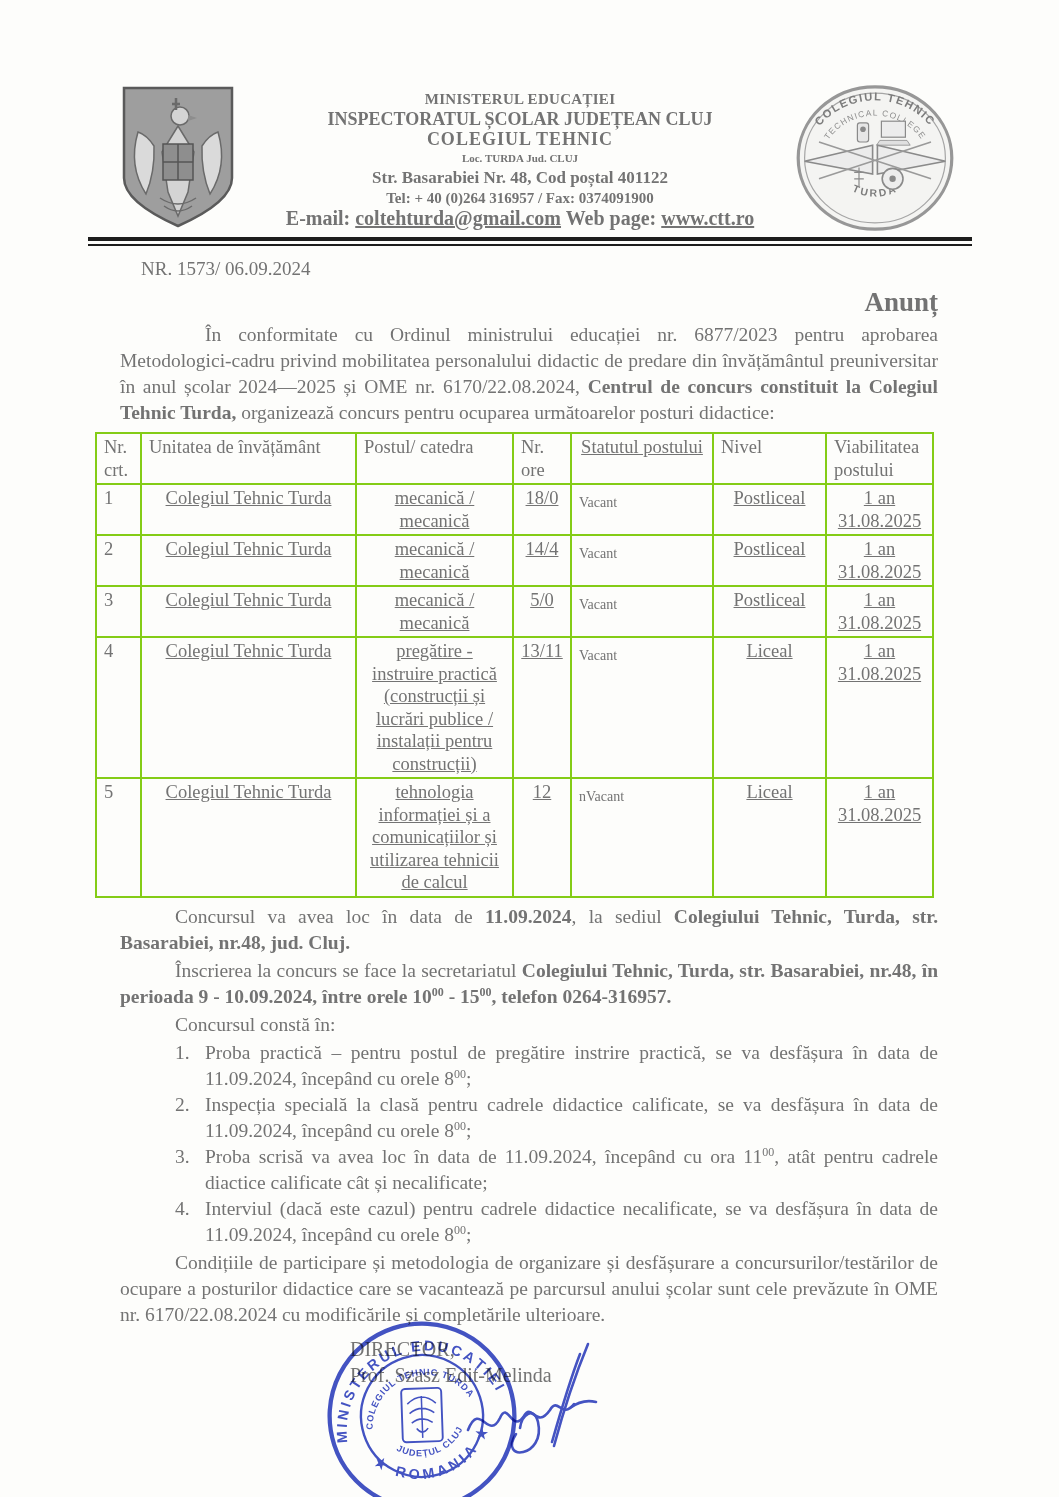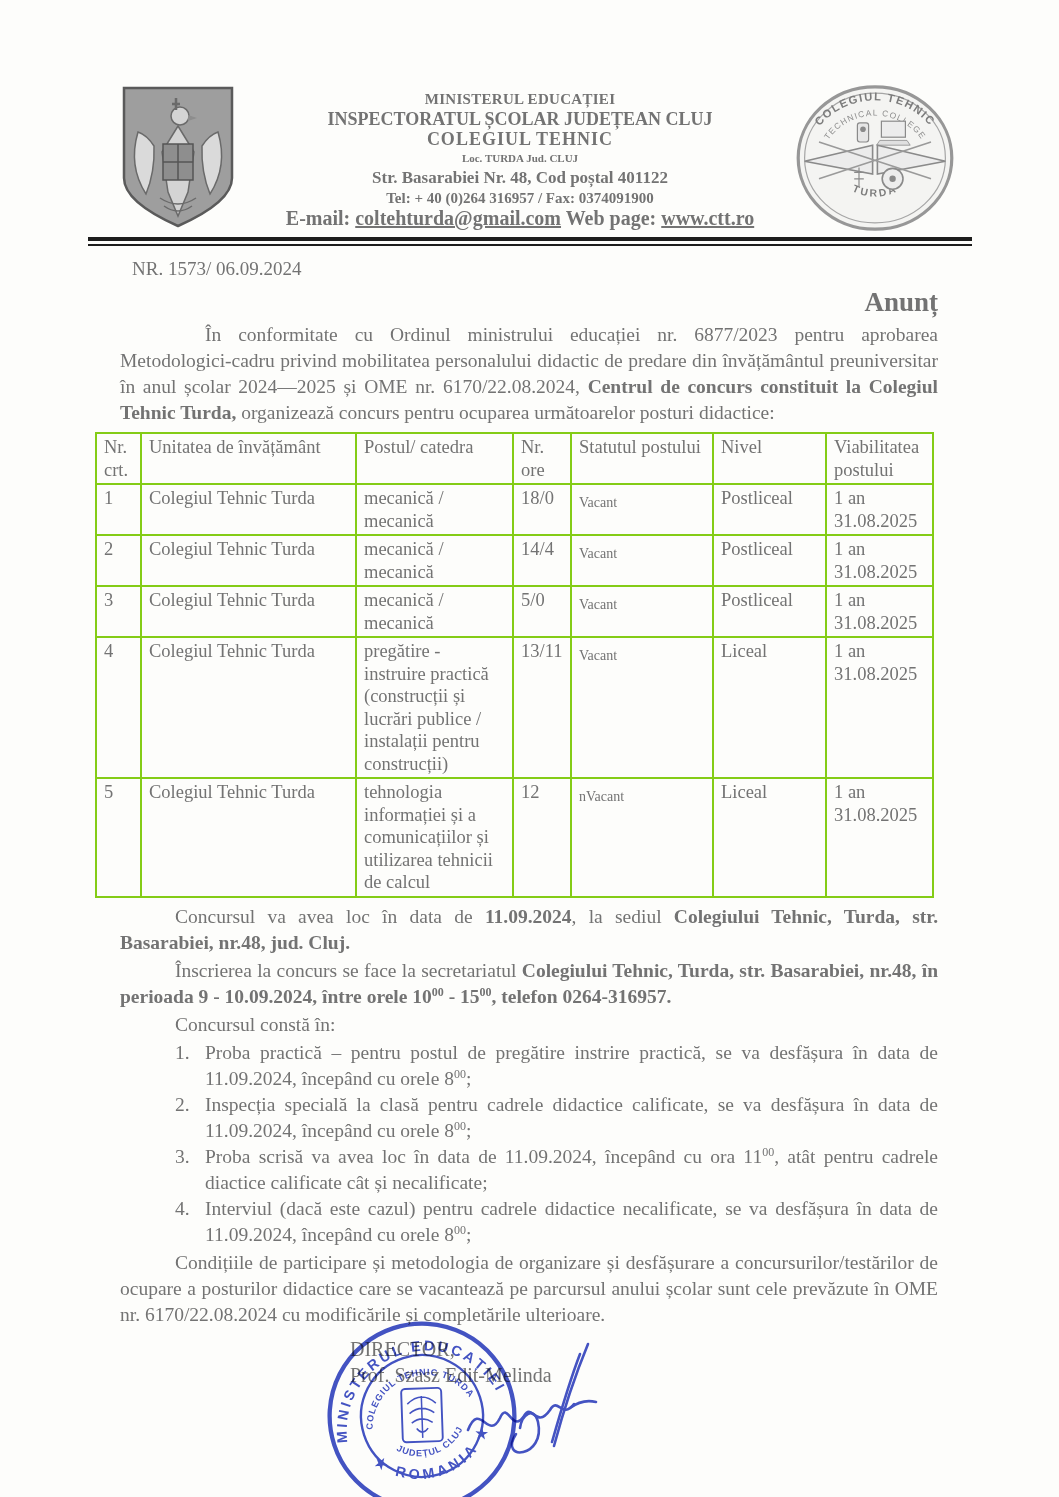--- a/index.html
+++ b/index.html
@@ -15,33 +15,33 @@
   .org .l2{font-size:18px;line-height:20px;}
   .org .l3{font-size:18px;line-height:20px;letter-spacing:1px;}
   .org .l4{font-size:11px;line-height:19px;}
   .org .l5{font-size:17px;line-height:20px;}
   .org .l6{font-size:15px;line-height:20px;}
   .org .l7{font-size:20px;line-height:21px;}
   .u{text-decoration:underline;}
   .logo{position:absolute;left:795px;top:84px;}
   .sep{position:absolute;left:88px;top:237px;width:884px;height:3px;
        border-top:4px solid #1d1d1d;border-bottom:2px solid #1d1d1d;}
-  .docnum{position:absolute;left:132px;top:258px;font-size:19px;}
+  .docnum{position:absolute;left:141px;top:258px;font-size:19px;}
   
   .main{position:absolute;left:95px;top:286px;width:843px;font-size:19.5px;line-height:26px;text-align:justify;}
   .title{text-align:right;font-weight:bold;font-size:27px;line-height:32px;margin:0 0 4px 0;}
   .intro{margin:0 0 6px 25px;text-indent:85px;}
   .para{margin:0 0 2px 25px;text-indent:55px;}
   b{font-weight:bold;}
   sup{font-size:12px;line-height:0;vertical-align:super;font-weight:inherit;}
   
   table.posts{border-collapse:collapse;table-layout:fixed;width:837px;margin:2px 0 6px 0;
       font-size:18.5px;line-height:22.5px;text-align:left;}
   table.posts th,table.posts td{border:2px solid #84cc16;vertical-align:top;padding:2px 7px;font-weight:normal;}
-  .cc{text-align:left;}
+  .cc{text-align:center;text-decoration:underline;}
   .statut{font-size:14px;text-align:left;padding-top:7px !important;}
   .pre{white-space:pre-line;margin-top:48px;}
   
   .list{margin:0 0 2px 80px;}
   .li{display:flex;margin:0;}
   .li .num{flex:0 0 30px;}
   .li .txt{flex:1;text-align:justify;}
   
   .sig{position:relative;margin:8px 0 0 255px;width:280px;text-align:left;
        font-size:20px;line-height:26px;}

